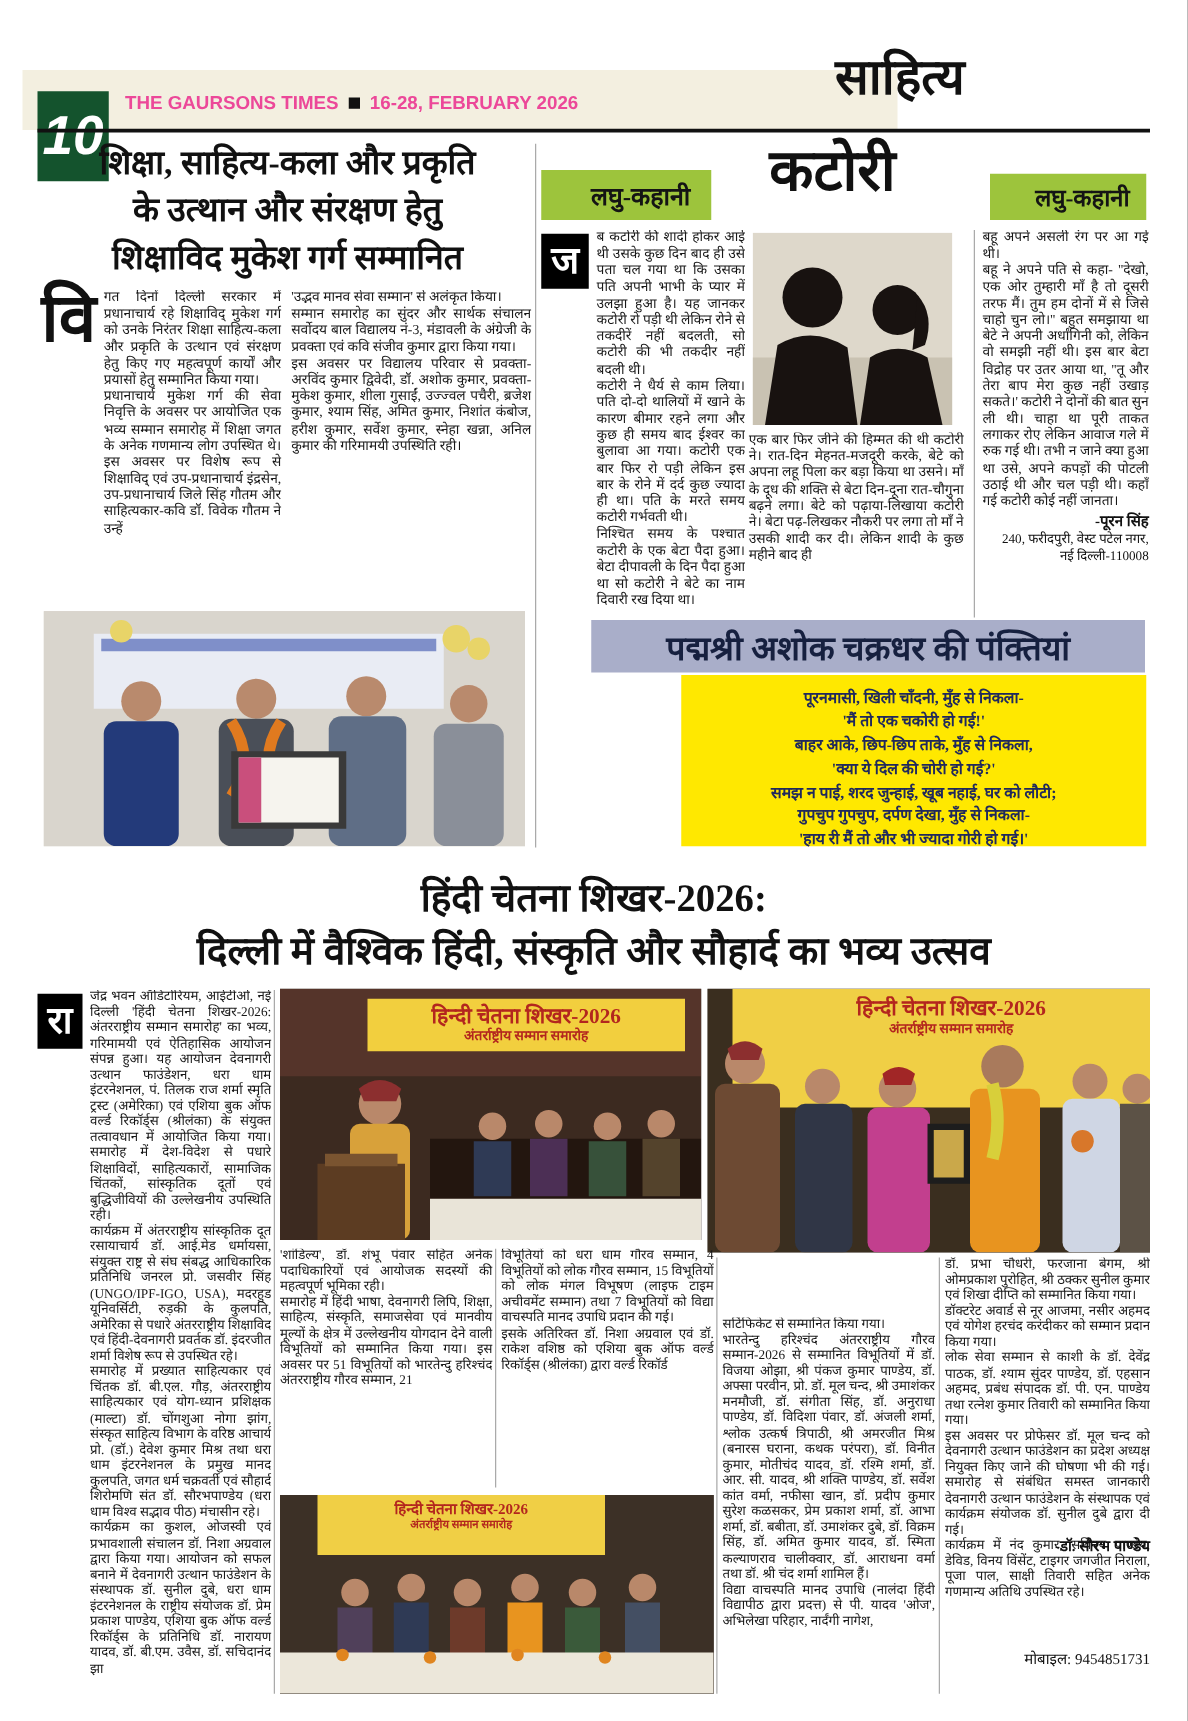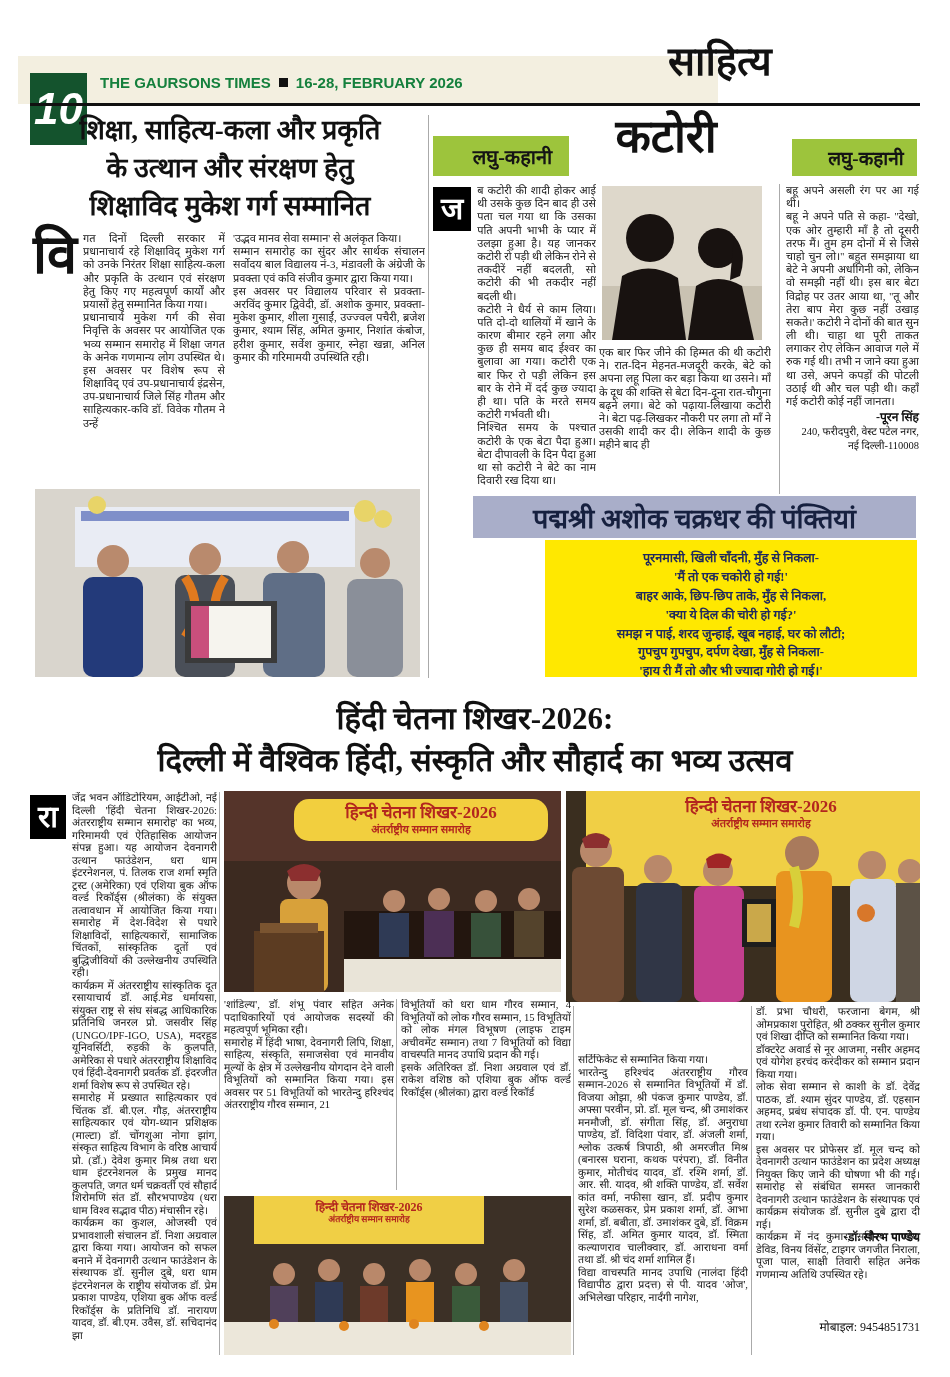--- a/index.html
+++ b/index.html
@@ -3,21 +3,21 @@
 <meta charset="utf-8">
 <style>
   html,body{margin:0;padding:0;background:#888;}
   #page{position:relative;width:950px;height:1377px;margin:0 auto;background:#ffffff;
         font-family:"Liberation Serif",serif;color:#111;overflow:hidden;}
   .abs{position:absolute;}
   
   .mast-strip{background:#f3efe0;}
   .pagenum{background:#14532d;color:#fff;font-family:"Liberation Sans",sans-serif;
            font-weight:bold;font-size:44px;display:flex;align-items:center;justify-content:center;font-style:italic;margin-top:40px;}
-  .masthead{font-family:"Liberation Sans",sans-serif;font-weight:bold;font-size:15px;color:#15803d;
+  .masthead{font-family:"Liberation Sans",sans-serif;font-weight:bold;font-size:15px;color:#ec4899;
             display:flex;align-items:center;gap:8px;}
   .sq{width:9px;height:9px;background:#111;display:inline-block;}
   .section-title{font-size:40px;font-weight:bold;text-align:left;line-height:1;}
   .hrule{background:#111;}
   
   .h1a{font-weight:bold;font-size:27px;line-height:1.4;text-align:center;white-space:pre-line;}
   .h2a{font-weight:bold;font-size:31px;line-height:1.35;text-align:center;white-space:pre-line;}
   .body-col{font-size:11px;line-height:1.2;text-align:justify;white-space:pre-line;overflow:hidden;color:#181818;}
   .body-sm{font-size:10.6px;line-height:1.18;}
   .dc-plain{float:left;font-weight:bold;font-size:54px;line-height:42px;padding:2px 6px 0 0;}
@@ -30,21 +30,21 @@
   .addr{text-align:right;font-size:10.5px;white-space:pre-line;line-height:1.3;}
   .vrule{background:#aaa;width:1px;}
   
   .poem-header{background:#a9aec9;color:#16203f;font-weight:bold;font-size:27px;
                display:flex;align-items:center;justify-content:center;}
   .poem-box{background:#ffe800;color:#20295c;font-weight:bold;font-size:12.6px;line-height:1.5;
             text-align:center;padding-top:9px;box-sizing:border-box;}
   
   .photo{overflow:hidden;}
   .pbanner{position:absolute;left:0;right:0;background:#f2cf3e;color:#b3261e;text-align:center;
-           font-weight:bold;overflow:hidden;border-radius:15px;}
+           font-weight:bold;overflow:hidden;}
   .pbanner .b1{font-size:17px;line-height:1.2;}
   .pbanner .b2{font-size:11px;line-height:1.2;}
   .pbanner-sm .b1{font-size:12px;}
   .pbanner-sm .b2{font-size:9px;}
 </style>
 </head>
 <body>
 
 <div id="page">
 

